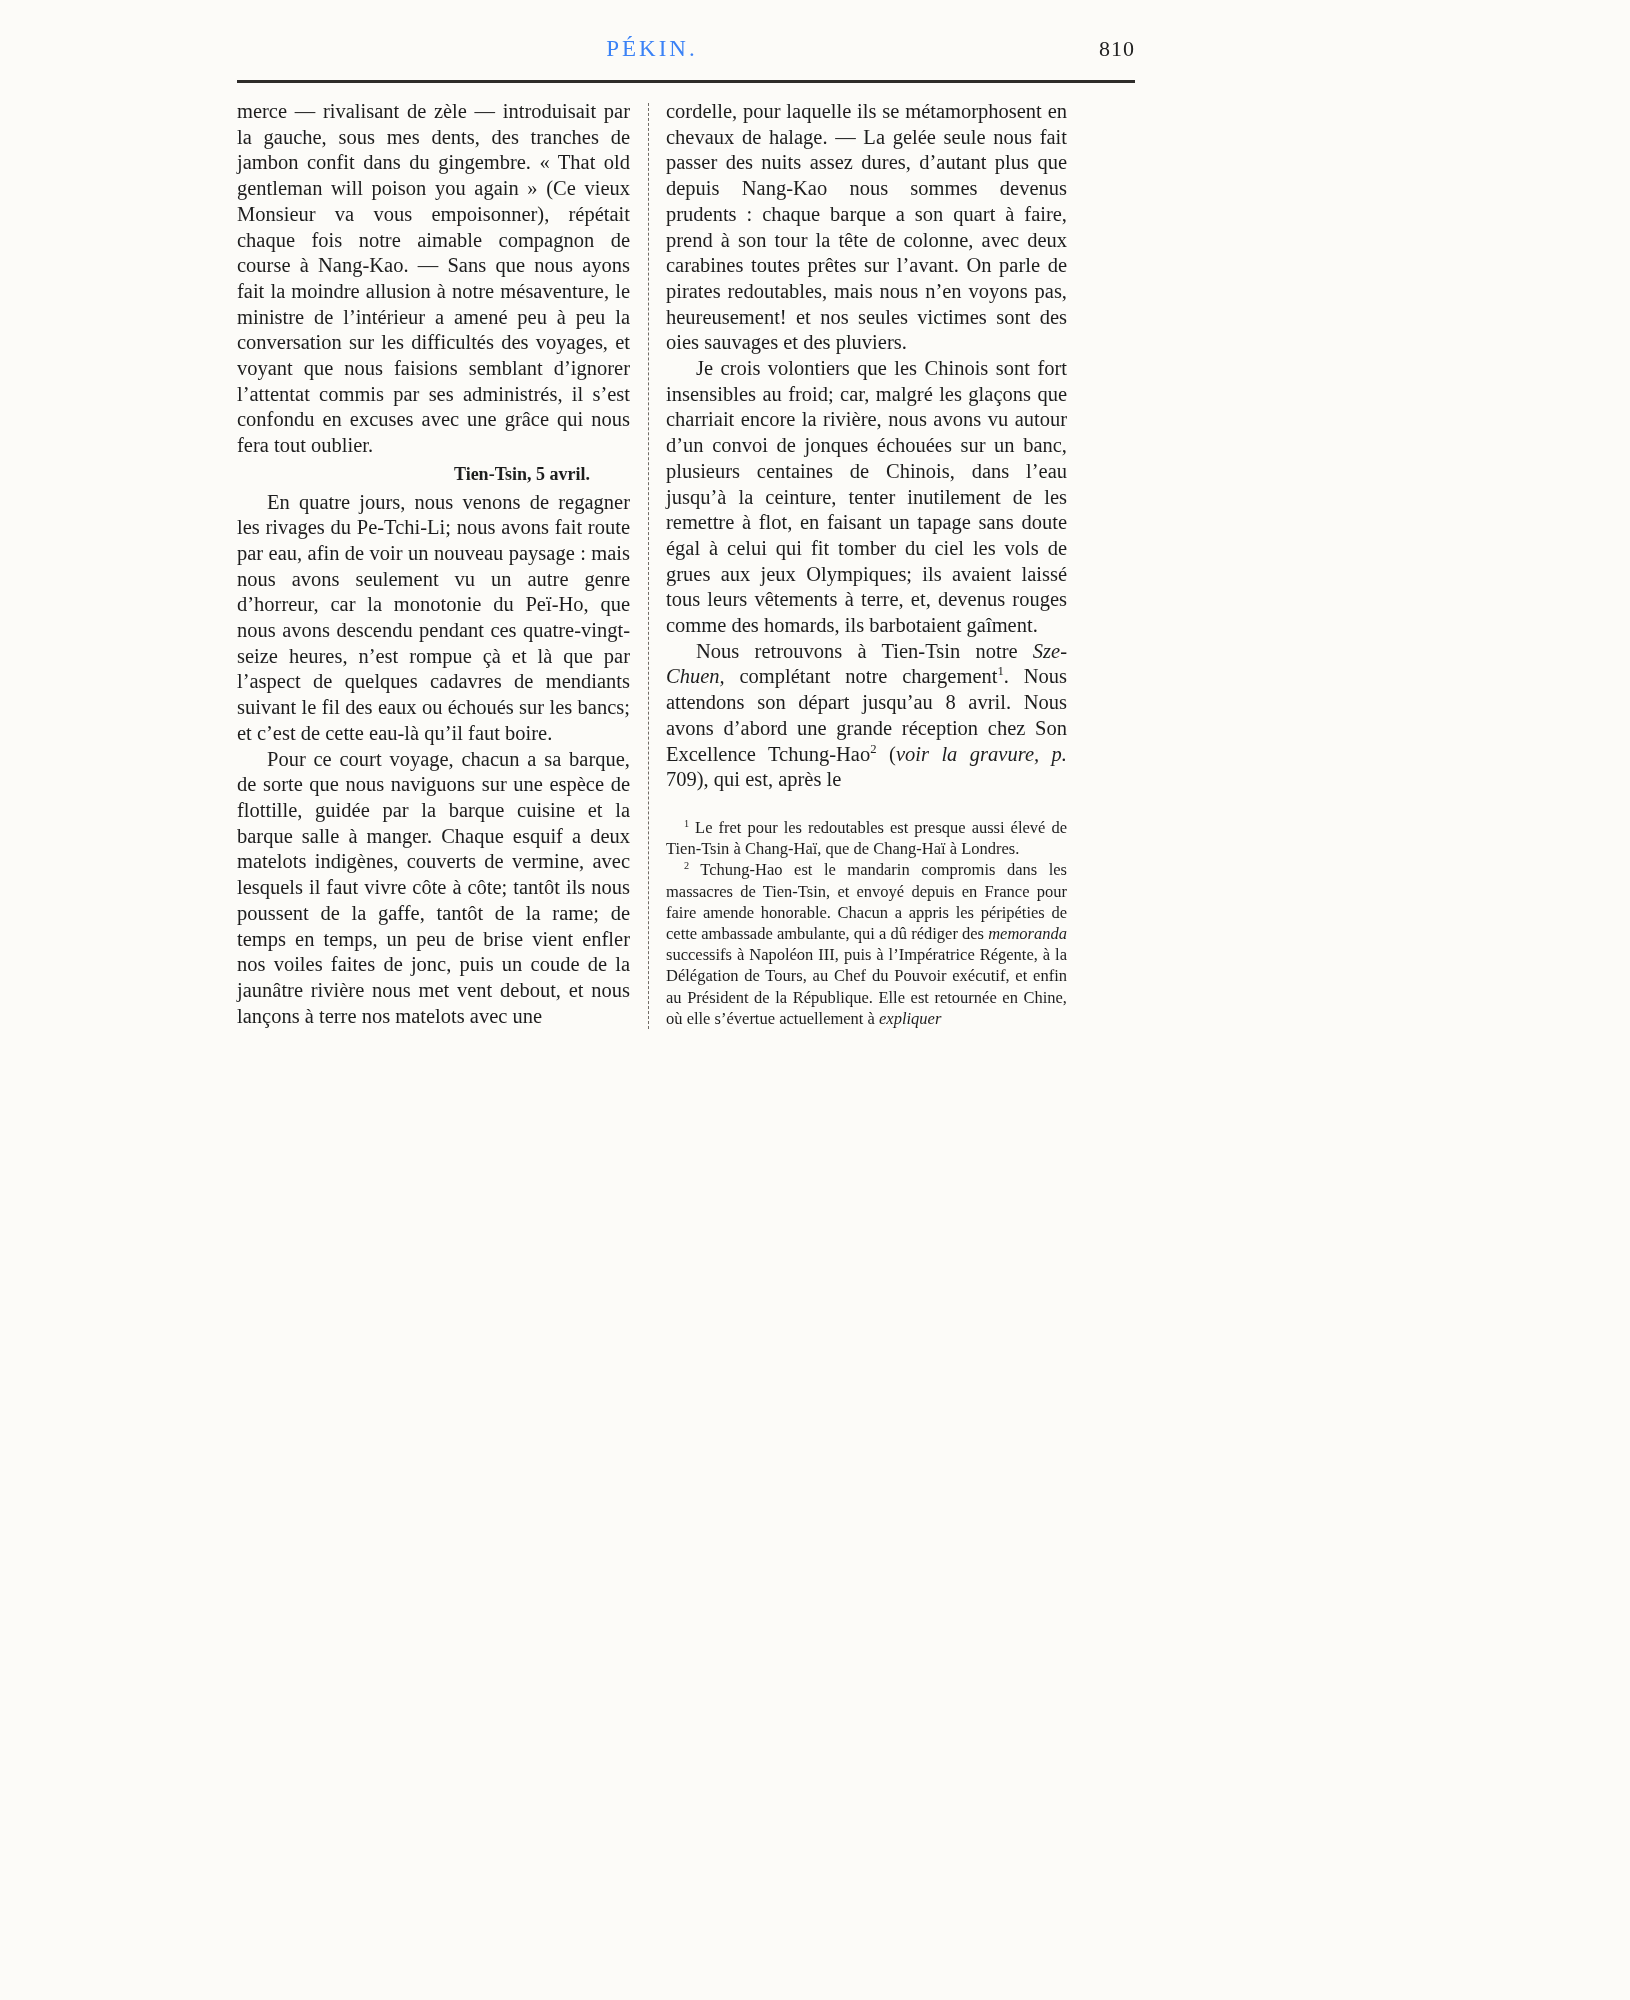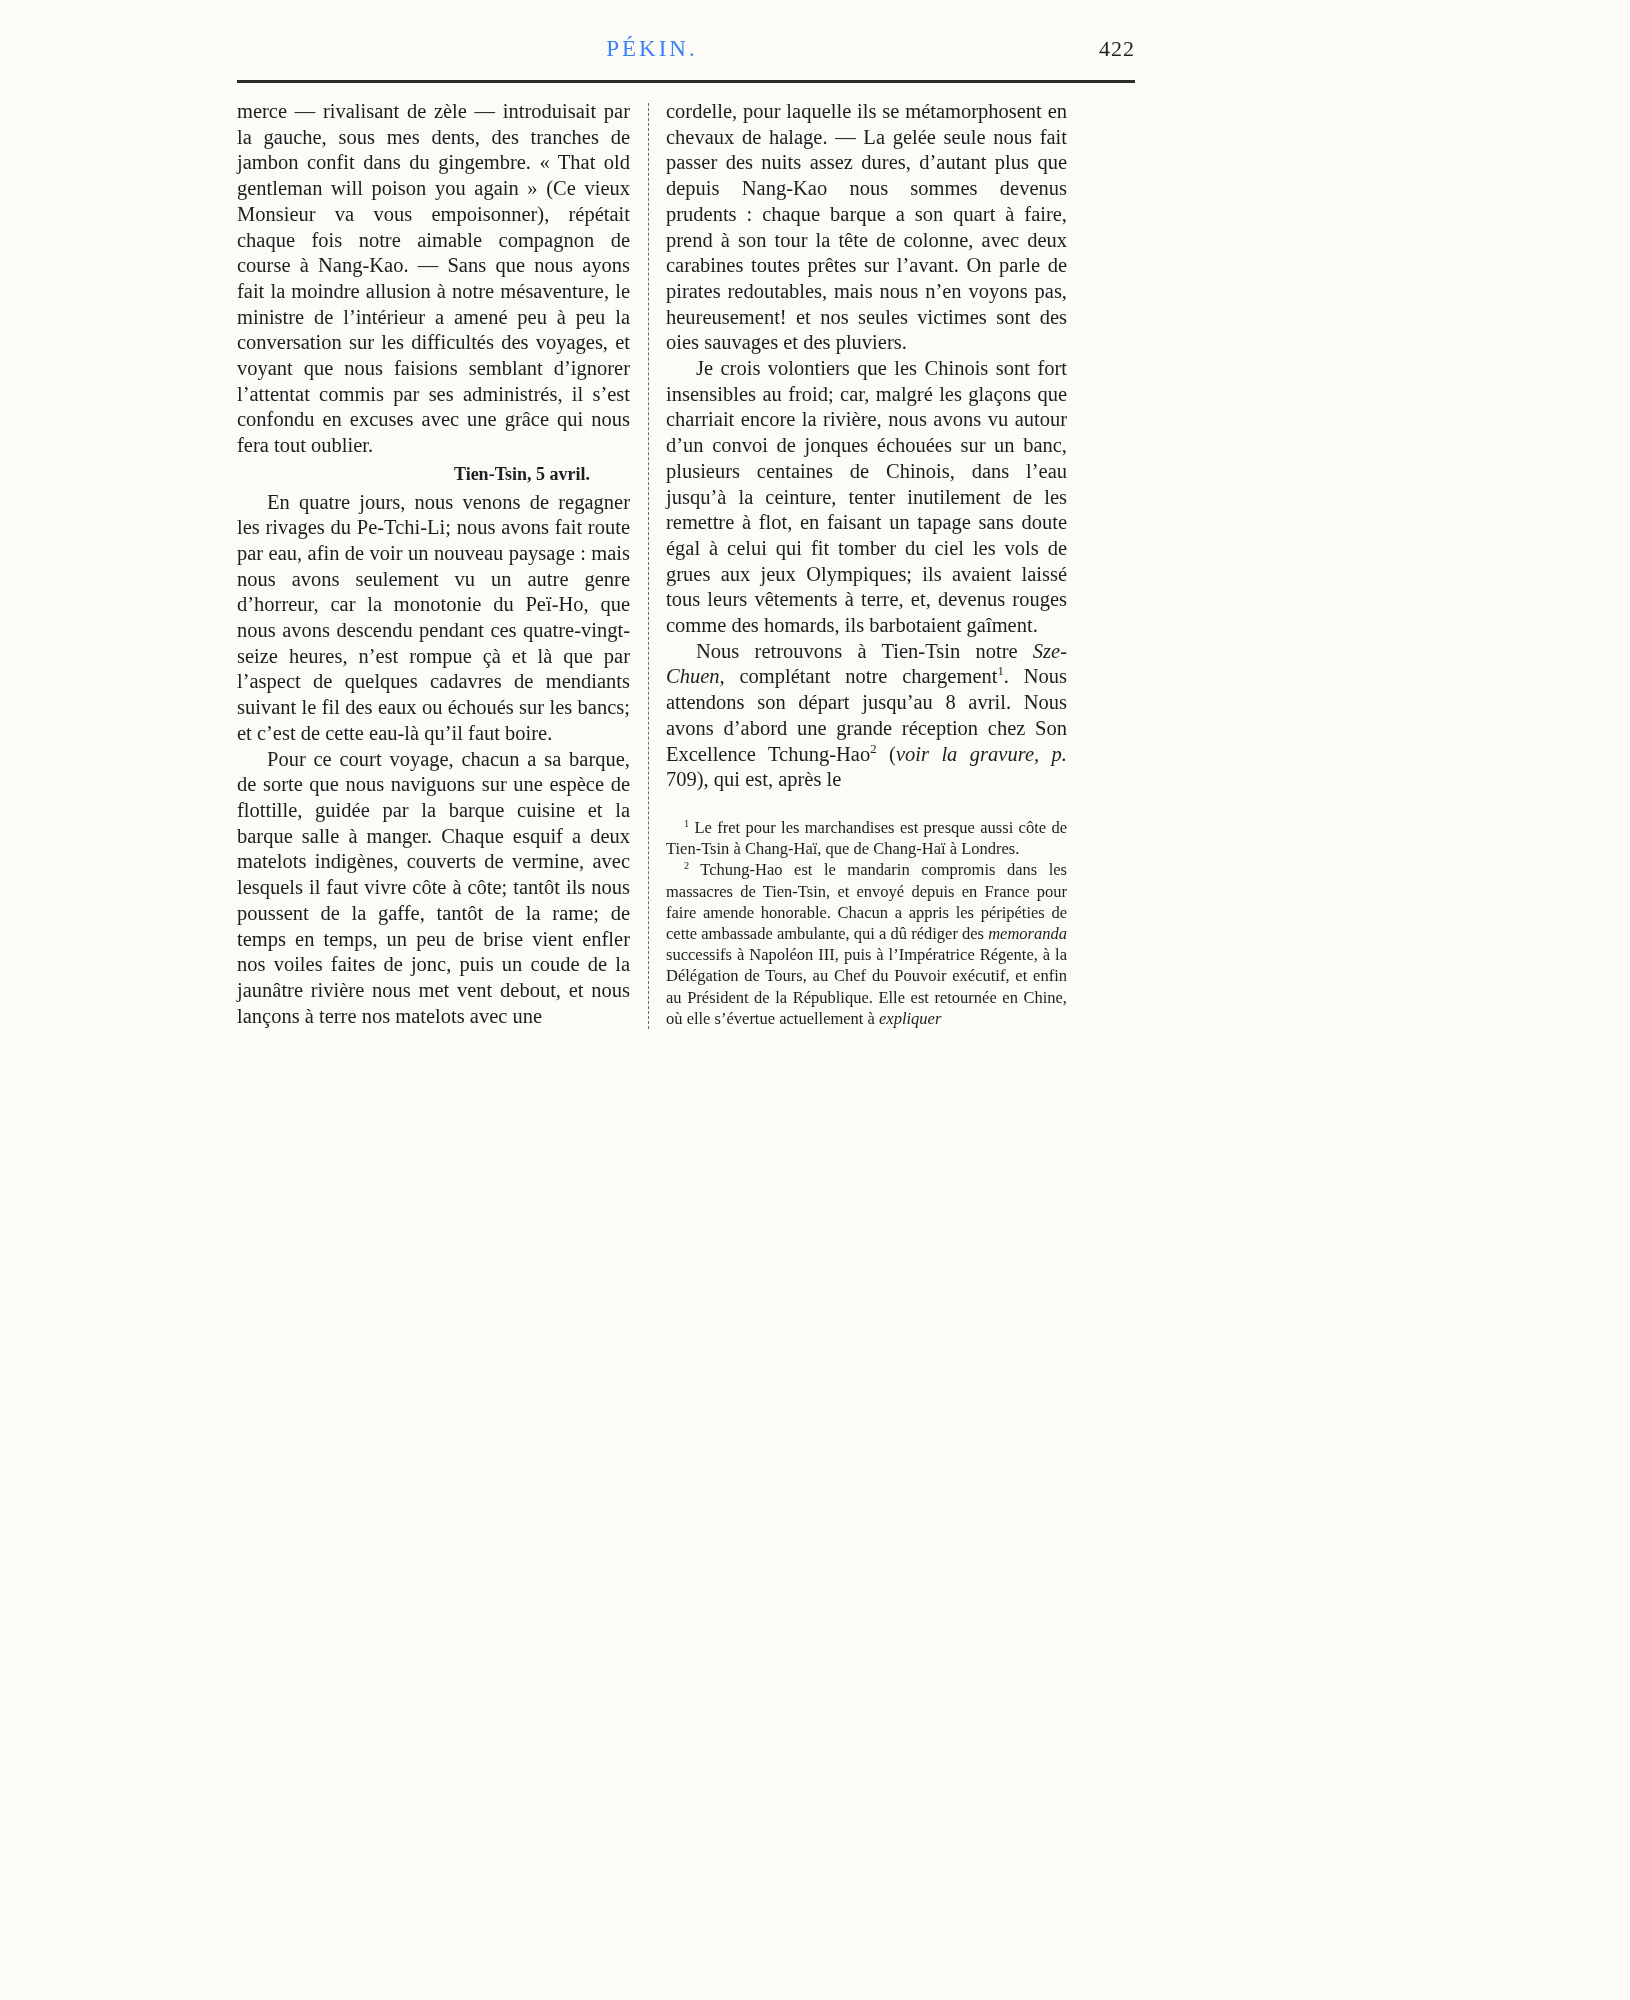--- a/index.html
+++ b/index.html
@@ -102,40 +102,40 @@
   }
 </style>
 </head>
 <body>
 
 <div class="page">
   <div class="content">
 
     <div class="running-head">
       <span class="running-title">PÉKIN.</span>
-      <span class="folio">422</span>
+      <span class="folio">810</span>
     </div>
 
     <div class="head-rule"></div>
 
     <div class="columns">
       <div class="col left">
           <p class="para continuation"><span>merce — rivalisant de zèle — introduisait par la gauche, sous mes dents, des tranches de jambon confit dans du gingembre. « That old gentleman will poison you again » (Ce vieux Monsieur va vous empoisonner), répétait chaque fois notre aimable compagnon de course à Nang-Kao. — Sans que nous ayons fait la moindre allusion à notre mésaventure, le ministre de l’intérieur a amené peu à peu la conversation sur les difficultés des voyages, et voyant que nous faisions semblant d’ignorer l’attentat commis par ses administrés, il s’est confondu en excuses avec une grâce qui nous fera tout oublier.</span></p>
           <p class="para dateline"><span>Tien-Tsin, 5 avril.</span></p>
           <p class="para body"><span>En quatre jours, nous venons de regagner les rivages du Pe-Tchi-Li; nous avons fait route par eau, afin de voir un nouveau paysage : mais nous avons seulement vu un autre genre d’horreur, car la monotonie du Peï-Ho, que nous avons descendu pendant ces quatre-vingt-seize heures, n’est rompue çà et là que par l’aspect de quelques cadavres de mendiants suivant le fil des eaux ou échoués sur les bancs; et c’est de cette eau-là qu’il faut boire.</span></p>
           <p class="para body"><span>Pour ce court voyage, chacun a sa barque, de sorte que nous naviguons sur une espèce de flottille, guidée par la barque cuisine et la barque salle à manger. Chaque esquif a deux matelots indigènes, couverts de vermine, avec lesquels il faut vivre côte à côte; tantôt ils nous poussent de la gaffe, tantôt de la rame; de temps en temps, un peu de brise vient enfler nos voiles faites de jonc, puis un coude de la jaunâtre rivière nous met vent debout, et nous lançons à terre nos matelots avec une</span></p>
         </div>
       <div class="col-divider"></div>
       <div class="col right">
         <div>
             <p class="para continuation"><span>cordelle, pour laquelle ils se métamorphosent en chevaux de halage. — La gelée seule nous fait passer des nuits assez dures, d’autant plus que depuis Nang-Kao nous sommes devenus prudents : chaque barque a son quart à faire, prend à son tour la tête de colonne, avec deux carabines toutes prêtes sur l’avant. On parle de pirates redoutables, mais nous n’en voyons pas, heureusement! et nos seules victimes sont des oies sauvages et des pluviers.</span></p>
             <p class="para body"><span>Je crois volontiers que les Chinois sont fort insensibles au froid; car, malgré les glaçons que charriait encore la rivière, nous avons vu autour d’un convoi de jonques échouées sur un banc, plusieurs centaines de Chinois, dans l’eau jusqu’à la ceinture, tenter inutilement de les remettre à flot, en faisant un tapage sans doute égal à celui qui fit tomber du ciel les vols de grues aux jeux Olympiques; ils avaient laissé tous leurs vêtements à terre, et, devenus rouges comme des homards, ils barbotaient gaîment.</span></p>
             <p class="para body"><span>Nous retrouvons à Tien-Tsin notre </span><span class="it">Sze-Chuen,</span><span> complétant notre chargement</span><sup>1</sup><span>. Nous attendons son départ jusqu’au 8 avril. Nous avons d’abord une grande réception chez Son Excellence Tchung-Hao</span><sup>2</sup><span> (</span><span class="it">voir la gravure, p.</span><span> 709), qui est, après le</span></p>
           </div>
         <div class="footnotes">
-            <p class="footnote footnote"><sup>1</sup><span> Le fret pour les marchandises est presque aussi côte de Tien-Tsin à Chang-Haï, que de Chang-Haï à Londres.</span></p>
+            <p class="footnote footnote"><sup>1</sup><span> Le fret pour les redoutables est presque aussi élevé de Tien-Tsin à Chang-Haï, que de Chang-Haï à Londres.</span></p>
             <p class="footnote footnote"><sup>2</sup><span> Tchung-Hao est le mandarin compromis dans les massacres de Tien-Tsin, et envoyé depuis en France pour faire amende honorable. Chacun a appris les péripéties de cette ambassade ambulante, qui a dû rédiger des </span><span class="it">memoranda</span><span> successifs à Napoléon III, puis à l’Impératrice Régente, à la Délégation de Tours, au Chef du Pouvoir exécutif, et enfin au Président de la République. Elle est retournée en Chine, où elle s’évertue actuellement à </span><span class="it">expliquer</span></p>
           </div>
       </div>
     </div>
 
   </div>
 </div>
 
 </body></html>

